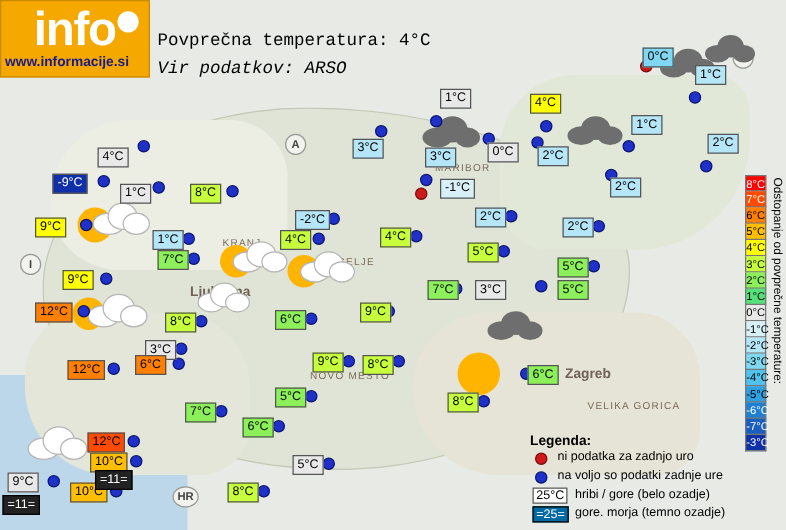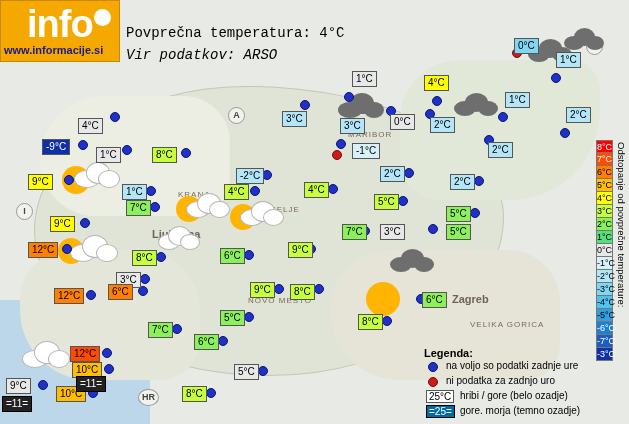--- a/index.html
+++ b/index.html
@@ -271,26 +271,26 @@
     <div class="logo-dot"></div>
   </div>
   <div class="logo-url">www.informacije.si</div>
 
   <div class="hdr hdr2">Povprečna temperatura: 4°C</div>
   <div class="hdr hdr3">Vir podatkov: ARSO</div>
 
   <div class="legend">
     <div class="legend-title">Legenda:</div>
     <div class="leg-row">
+      <span class="leg-dot red"></span>
+      <span class="lbl">ni podatka za zadnjo uro</span>
+    </div>
+    <div class="leg-row">
       <span class="leg-dot"></span>
       <span class="lbl">na voljo so podatki zadnje ure</span>
-    </div>
-    <div class="leg-row">
-      <span class="leg-dot red"></span>
-      <span class="lbl">ni podatka za zadnjo uro</span>
     </div>
     <div class="leg-row">
       <span class="leg-chip">25°C</span>
       <span class="lbl" style="left:36px;">hribi / gore (belo ozadje)</span>
     </div>
     <div class="leg-row">
       <span class="leg-chip dark">=25=</span>
       <span class="lbl" style="left:36px;">gore. morja (temno ozadje)</span>
     </div>
   </div>

